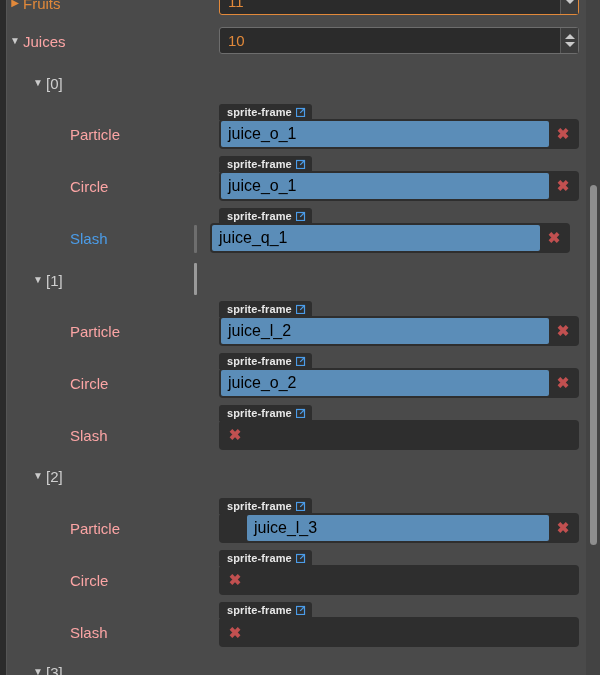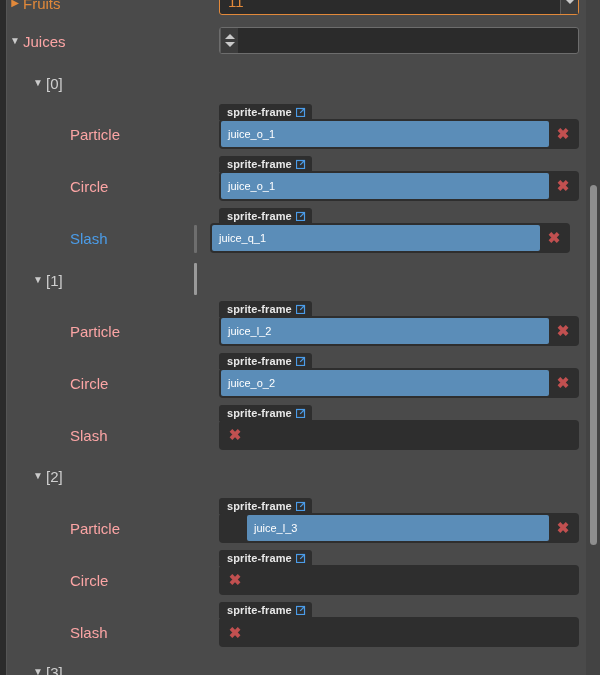--- a/index.html
+++ b/index.html
@@ -121,22 +121,22 @@
     box-sizing: border-box;
     padding: 2px;
   }
   .asset-value {
     flex: 1 1 auto;
     background: #5b8db8;
     border-radius: 2px;
     display: flex;
     align-items: center;
     padding-left: 7px;
-    color: #ffffff;
-    font-size: 11px;
+    color: #000000;
+    font-size: 16px;
     white-space: nowrap;
     overflow: hidden;
   }
   .asset-clear {
     flex: 0 0 28px;
     width: 28px;
     display: flex;
     align-items: center;
     justify-content: center;
     color: #c15050;
@@ -207,20 +207,21 @@
     <div class="spin">
       <div class="arrow down"></div>
     </div>
   </div>
 
   <div class="row" style="top:28px;">
     <div class="twisty">▼</div>
     <div class="label">Juices</div>
   </div>
   <div class="numfield" style="left:219px; top:27px; width:360px;">
+    <div class="num-val">10</div>
     <div class="spin">
       <div class="arrow up"></div>
       <div class="arrow down"></div>
     </div>
   </div>
 
   <div class="row" style="top:70px; left:30px;">
     <div class="twisty">▼</div>
     <div class="label index">[0]</div>
   </div>

